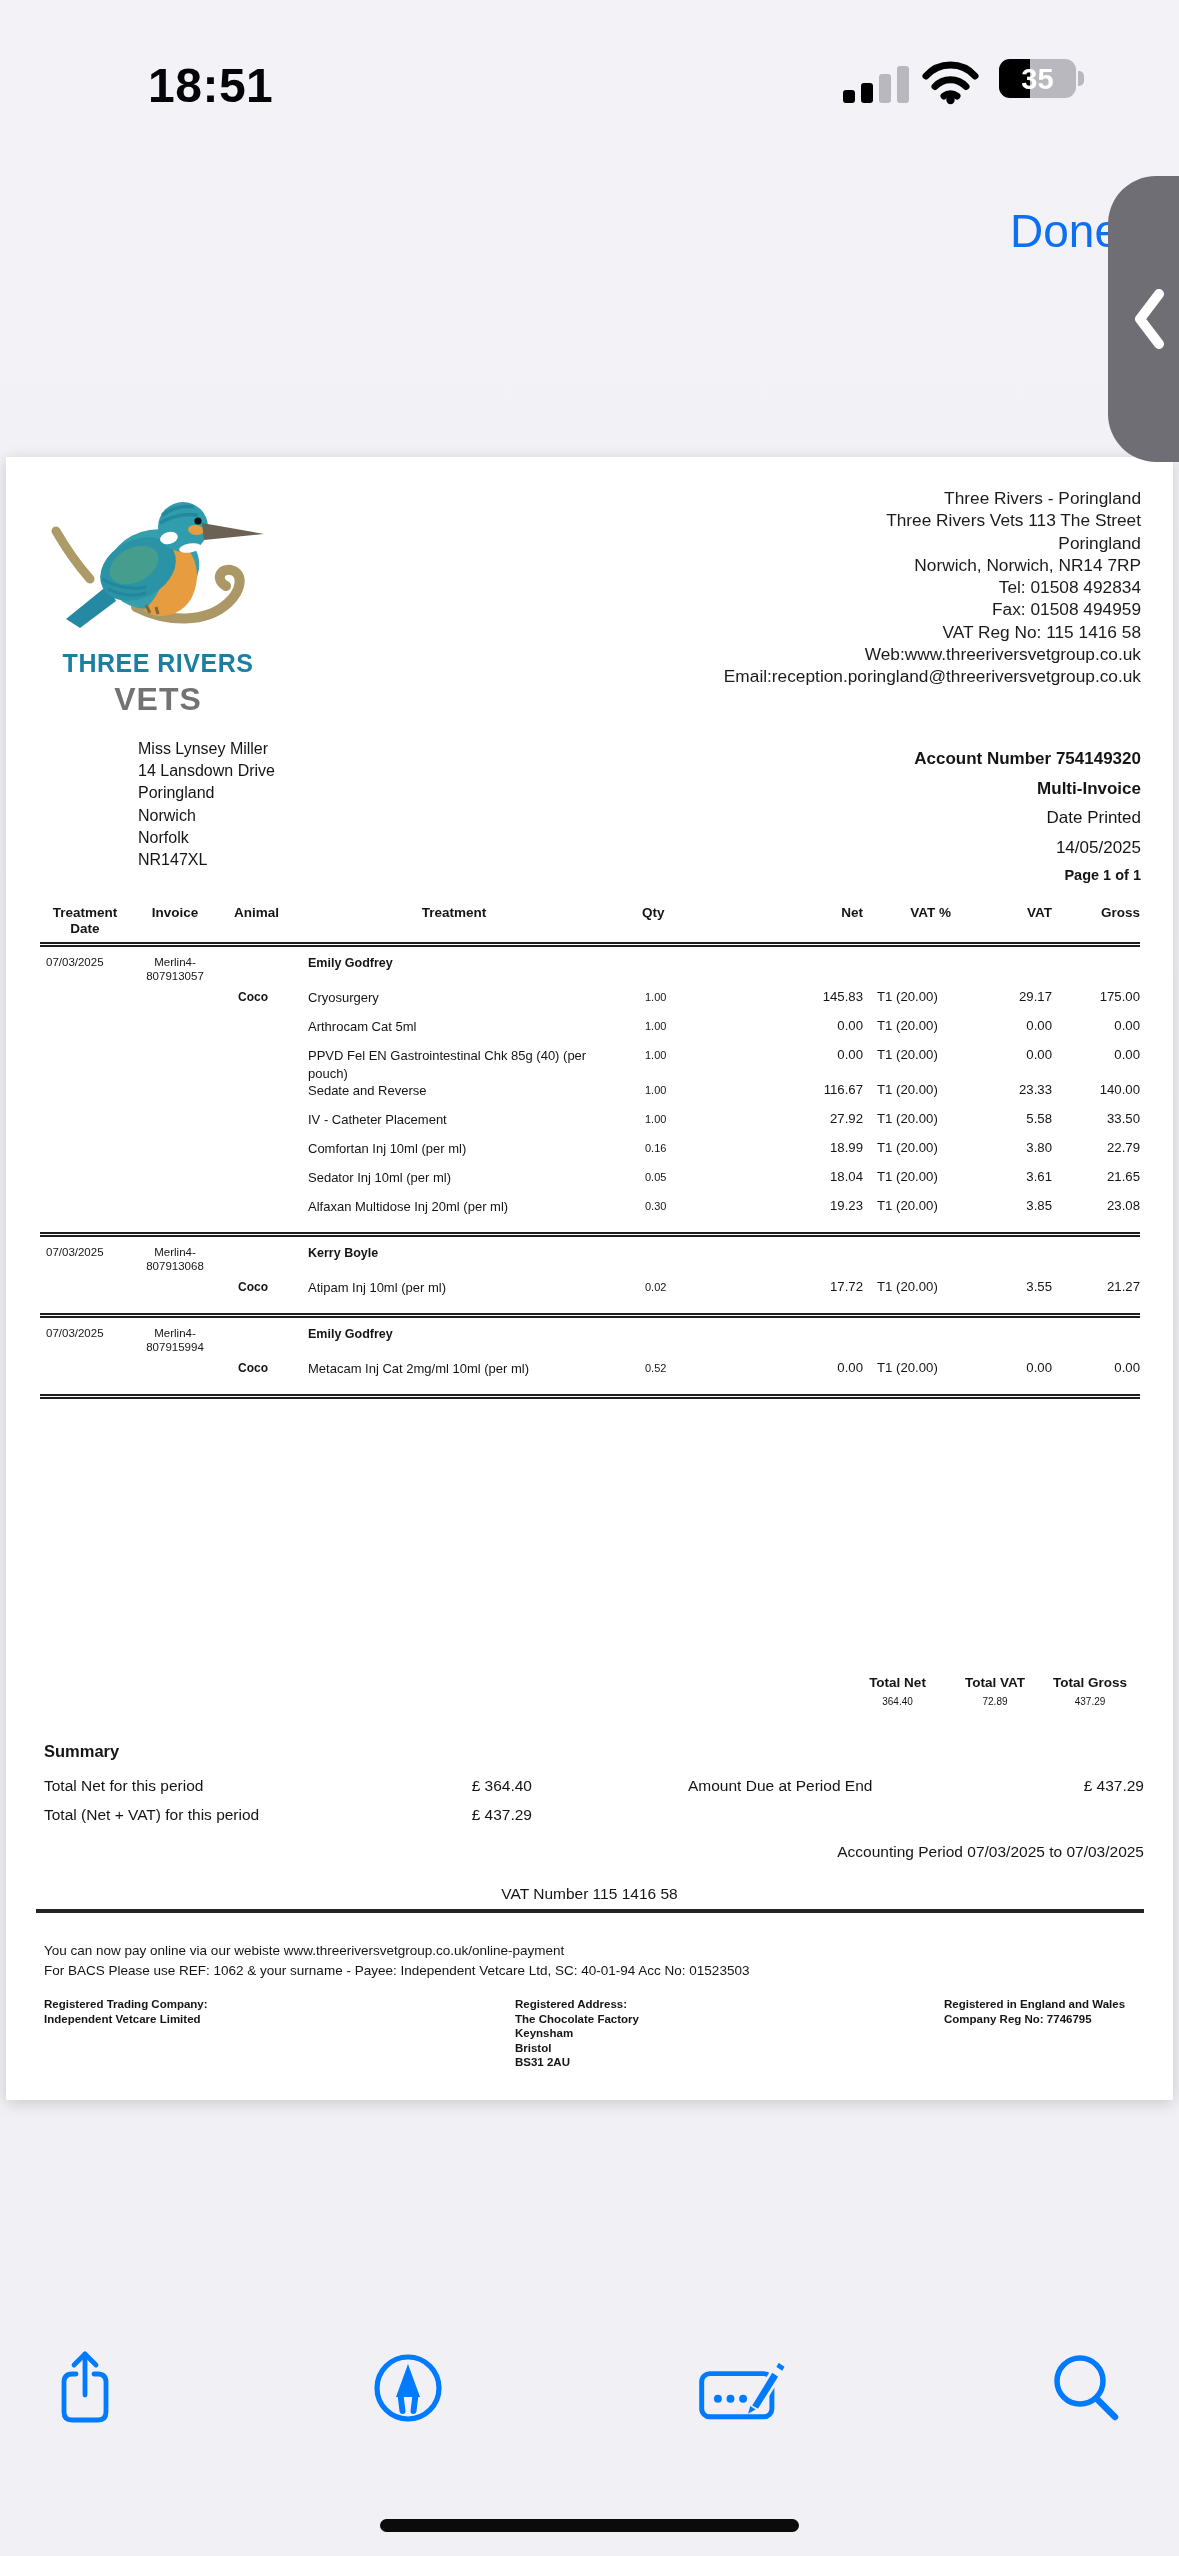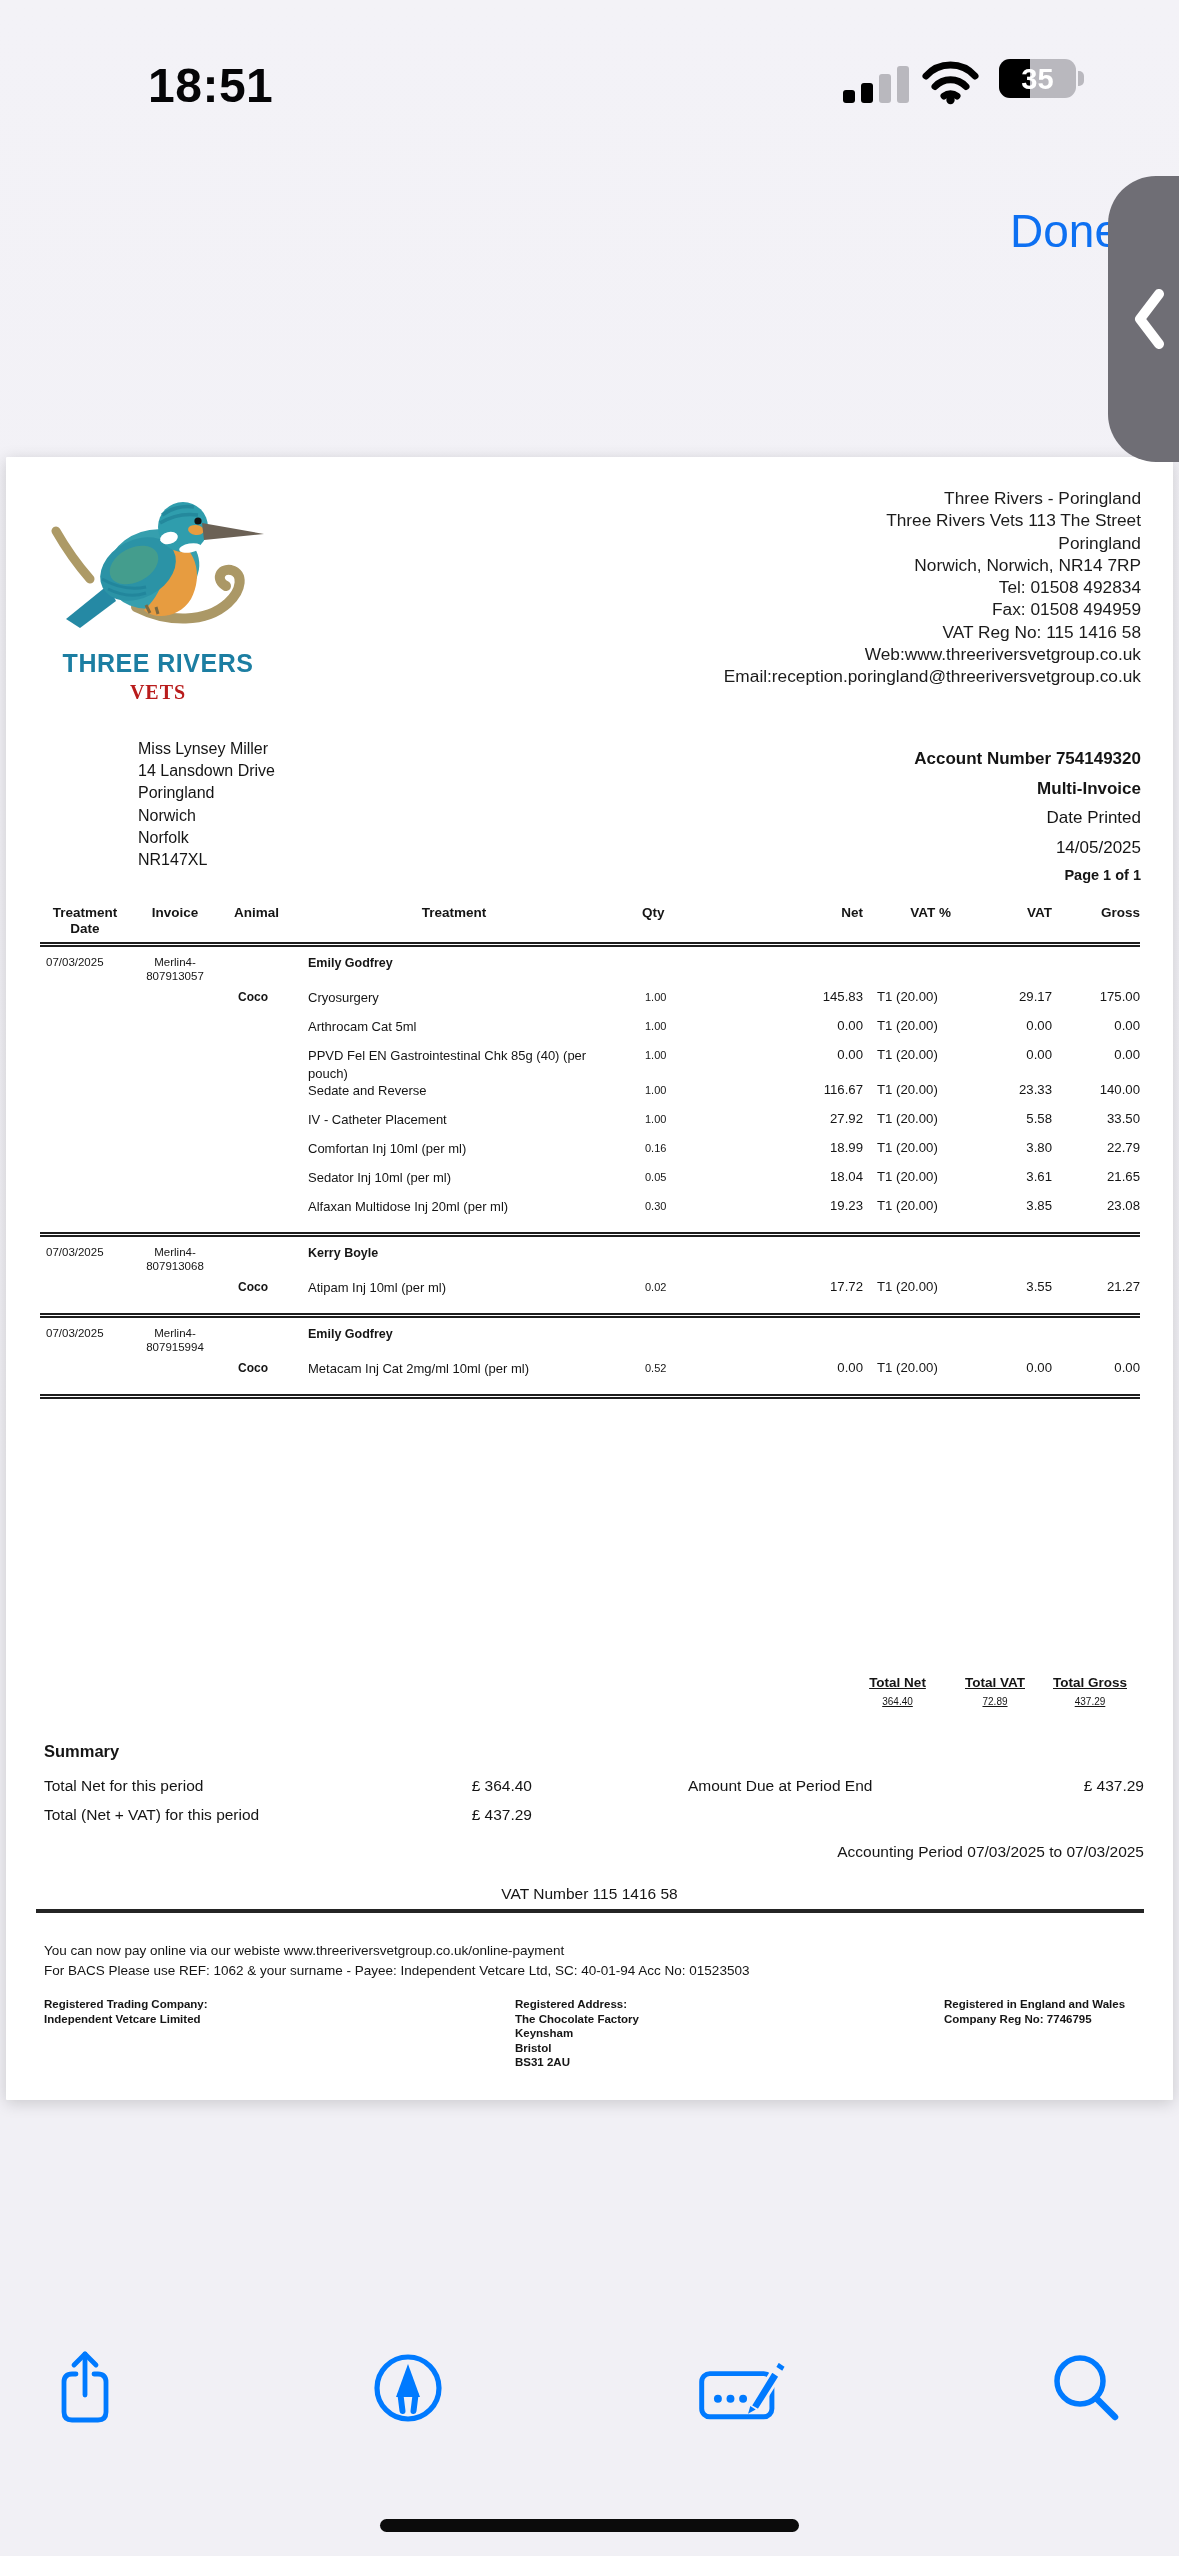--- a/index.html
+++ b/index.html
@@ -25,21 +25,21 @@
   .done { position:absolute; left:1010px; top:204px; font-size:46px; color:#0d70f2; background:none; border:none; padding:0; font-family:inherit; }
   
   .drawer-tab { position:absolute; left:1108px; top:176px; width:90px; height:286px; background:#6f6e75; border-radius:48px 0 0 48px; z-index:30; display:flex; align-items:center; }
   .drawer-tab svg { margin-left:26px; }
   
   .page { position:absolute; left:6px; top:457px; width:1167px; height:1643px; background:#fff; box-shadow:0 3px 16px rgba(0,0,0,.17); border-radius:1px; z-index:5; }
   .page * { box-sizing:border-box; }
   .practice { position:absolute; right:32px; top:30px; text-align:right; font-size:17.3px; line-height:22.3px; color:#1b1b1b; }
   .logo { position:absolute; left:43px; top:36px; width:218px; text-align:center; }
   .logo-t1 { font-size:25px; font-weight:700; color:#1c7ea2; letter-spacing:.5px; margin-top:2px; }
-  .logo-t2 { font-size:20px; font-weight:700; color:#b91c1c; letter-spacing:1px; margin-top:3px;font-family:Liberation Serif, serif; }
+  .logo-t2 { font-size:32px; font-weight:700; color:#737373; letter-spacing:1px; margin-top:3px; }
   .customer { position:absolute; left:132px; top:281px; font-size:16px; line-height:22.2px; }
   .meta { position:absolute; right:32px; top:292px; text-align:right; font-size:17px; }
   .meta div { margin-bottom:9.5px; }
   .meta .b { font-weight:700; }
   .meta .pg { font-size:14.5px; font-weight:700; margin-top:6px; }
   
   .tablewrap { position:absolute; left:34px; top:448px; width:1100px; }
   .trow { display:grid; grid-template-columns:90px 90px 48px 372px 60px 163px 92px 97px 88px; align-items:start; }
   .thead { padding-bottom:5px; font-size:13.5px; font-weight:700; line-height:16px; }
   .h-date,.h-inv { text-align:center; }
@@ -55,21 +55,21 @@
   .c-inv { font-size:11.5px; line-height:13.5px; text-align:center; padding-top:2px; }
   .c-vet { font-size:12.5px; font-weight:700; padding-left:40px; padding-top:2px; }
   .item { min-height:29px; }
   .c-animal { font-size:12px; font-weight:700; text-align:right; padding-top:1px; }
   .c-treat { font-size:13px; line-height:17.5px; padding-left:40px; padding-right:14px; }
   .c-qty { font-size:11px; padding-left:5px; padding-top:2px; }
   .c-num { font-size:13.2px; text-align:right; }
   .c-vatp { font-size:13.2px; padding-left:14px; }
   
   .totals { position:absolute; right:33px; top:1218px; text-align:center; }
-  .totals .row { display:flex;text-decoration:underline; }
+  .totals .row { display:flex; }
   .tc1 { width:105px; } .tc2 { width:90px; } .tc3 { width:100px; }
   .totals .hd { font-size:13.5px; font-weight:700; }
   .totals .vl { font-size:10px; margin-top:6px; }
   .sum-title { position:absolute; left:38px; top:1285px; font-size:16.5px; font-weight:700; }
   .sum-left { position:absolute; left:38px; top:1320px; width:488px; font-size:15.5px; }
   .sum-left .srow { display:flex; justify-content:space-between; height:29px; }
   .amount-due { position:absolute; left:682px; top:1320px; width:456px; display:flex; justify-content:space-between; font-size:15.5px; }
   .accounting { position:absolute; right:29px; top:1386px; font-size:15.5px; }
   .vat-number { position:absolute; left:0; right:0; top:1428px; text-align:center; font-size:15.5px; }
   .hr-heavy { position:absolute; left:30px; right:29px; top:1452px; border-top:4px solid #242424; }

